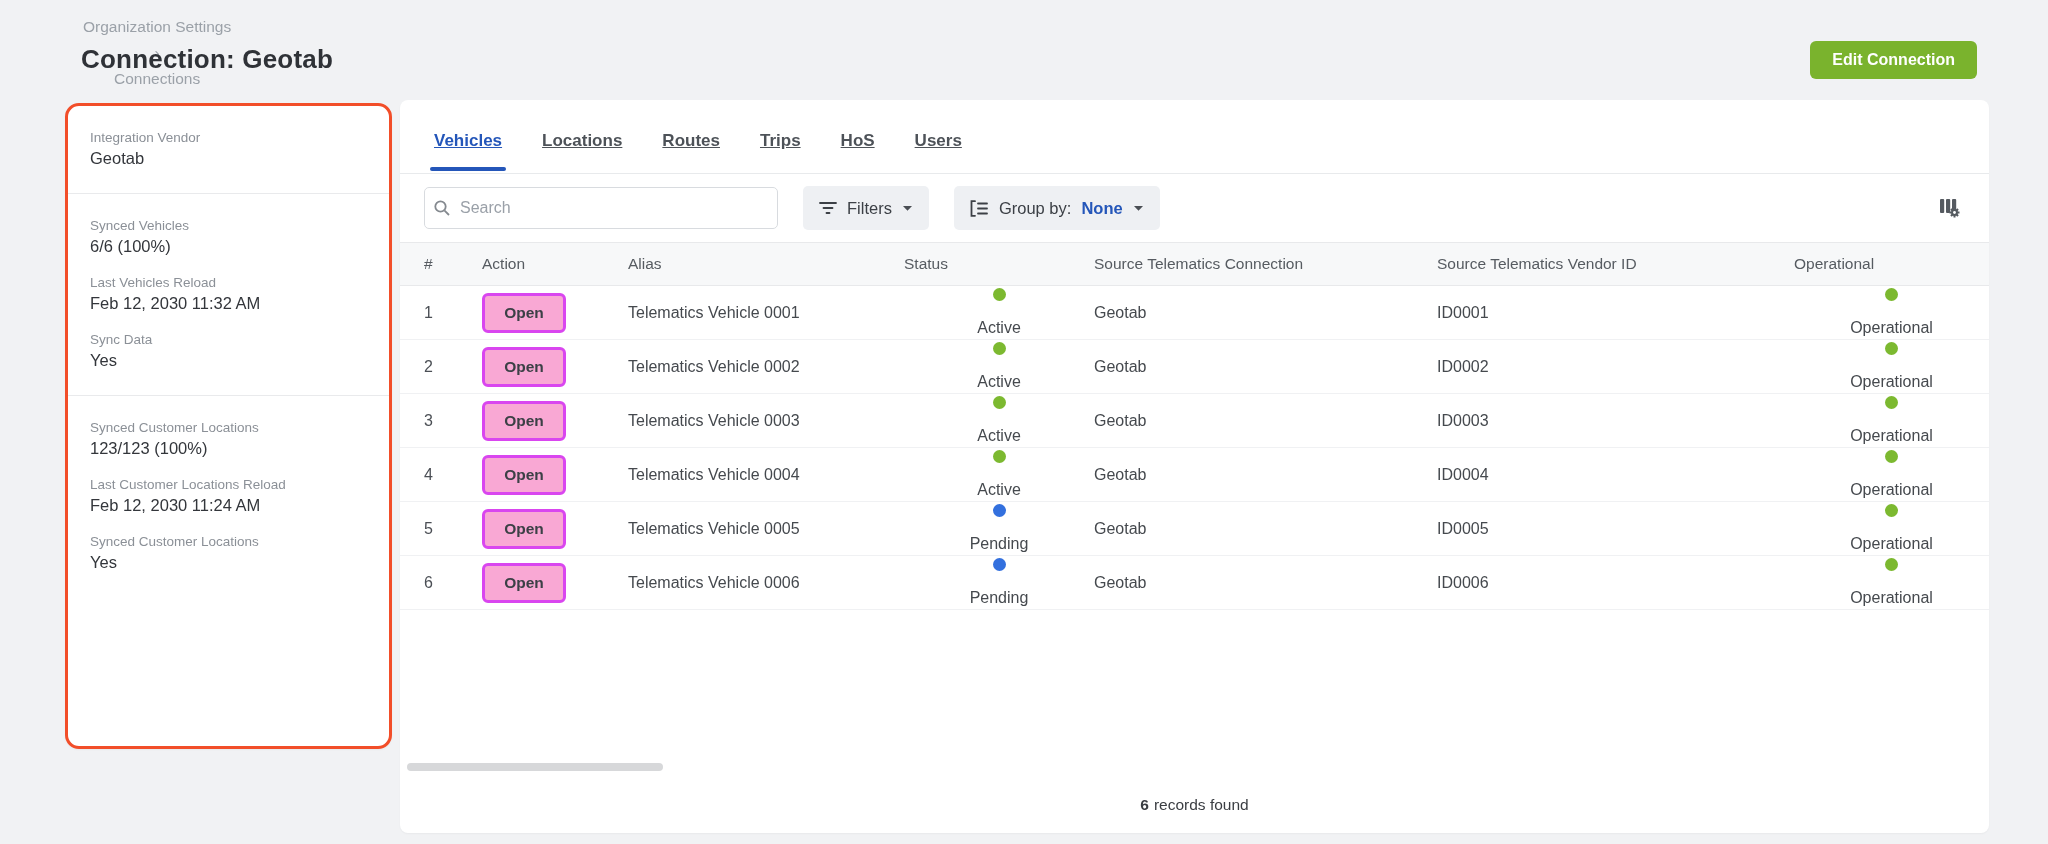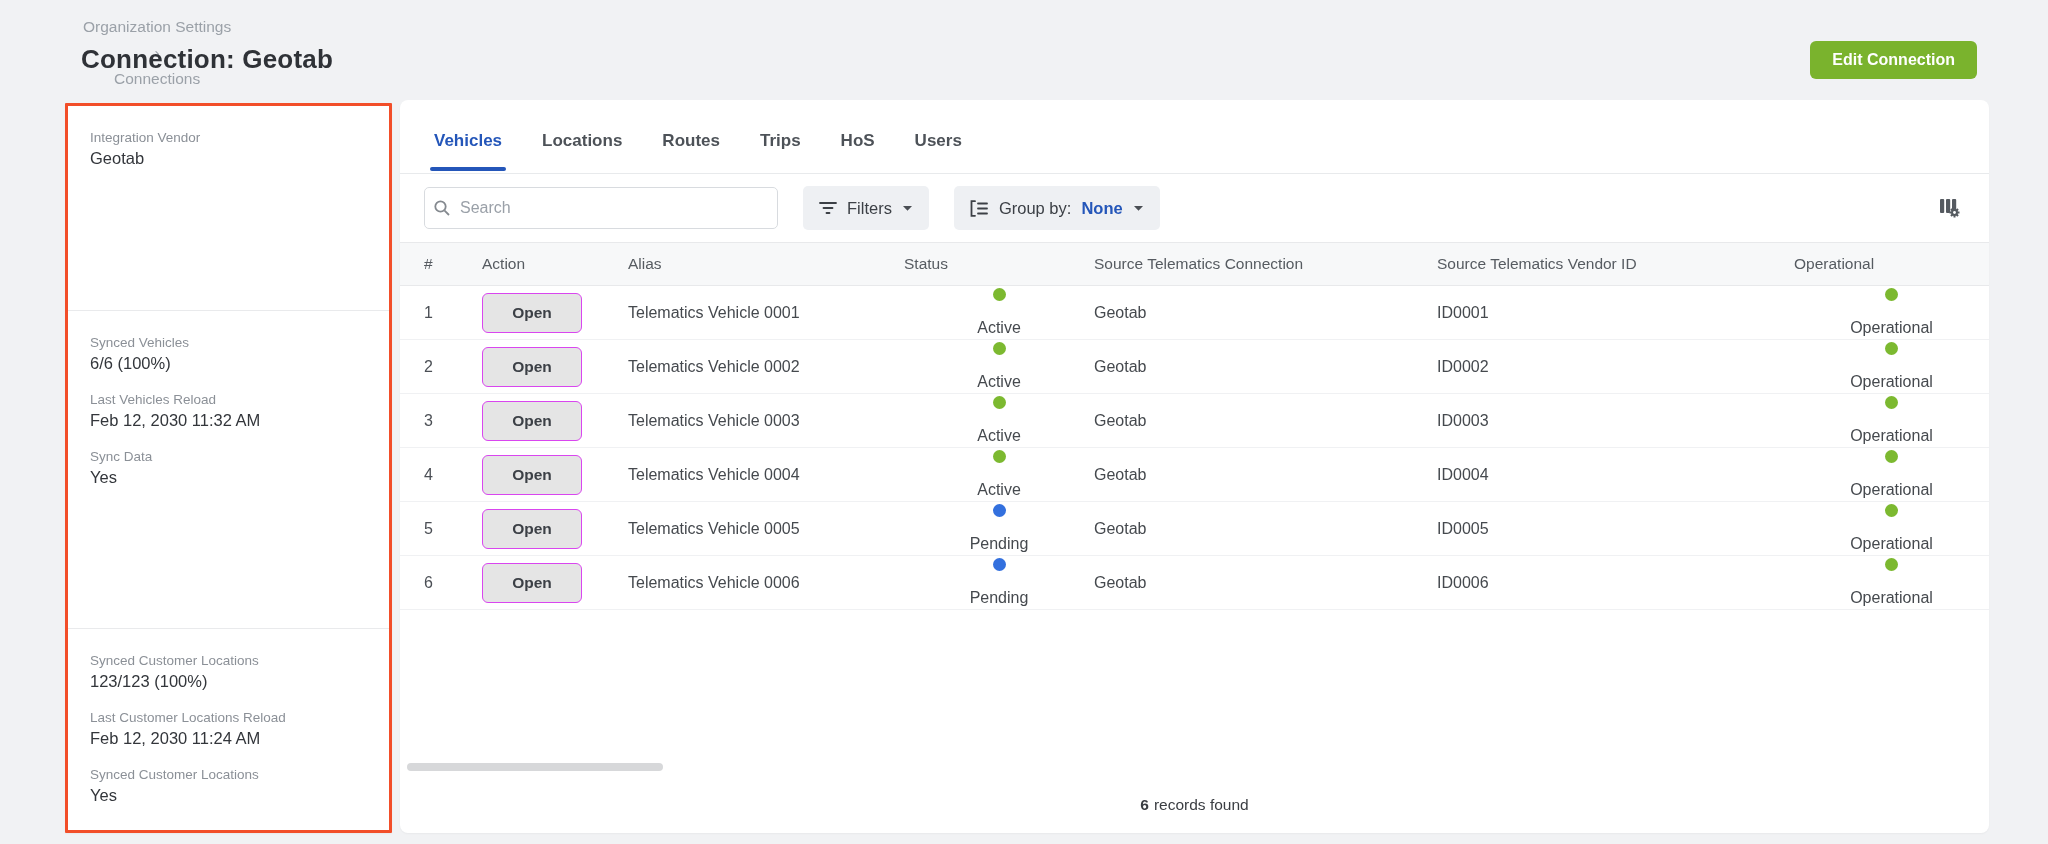--- a/index.html
+++ b/index.html
@@ -24,44 +24,44 @@
     position:absolute; right:71px; top:41px;
     height:38px; padding:5px 22px;
     background:var(--green-btn); color:#fff;
     border:none; border-radius:6px;
     font-family:inherit; font-size:16px; font-weight:700;
     cursor:pointer;
     margin-left:28px;
   }
   
   .info-card {
-    position:absolute; left:65px; top:103px; width:327px; height:730px;
-    background:#fff; border:3px solid var(--highlight); border-radius:1px;
+    position:absolute; left:65px; top:103px; width:327px; height:646px;
+    background:#fff; border:3px solid var(--highlight); border-radius:14px;
     box-shadow:0 1px 2px rgba(0,0,0,.04);
-    display:flex; flex-direction:column; overflow:hidden;justify-content:space-between;
+    display:flex; flex-direction:column; overflow:hidden;
   }
   .info-section { padding:24px 24px 6px 22px; }
   .info-section + .info-section { border-top:1px solid #e9eaec; }
   .info-field { margin-bottom:19px; }
   .info-label { font-size:13.5px; color:#8b9097; margin-bottom:4px; }
   .info-value { font-size:16.5px; color:#33363b; }
   
   .main-panel {
     position:absolute; left:400px; top:100px; width:1589px; height:733px;
     background:#fff; border-radius:8px;
     box-shadow:0 1px 2px rgba(0,0,0,.04);
     display:flex; flex-direction:column; overflow:hidden;
   }
   .tab-bar {
     height:74px; border-bottom:1px solid #e8eaec;
     display:flex; align-items:flex-end; gap:36px; padding:0 0 0 32px;
   }
   .tab {
     position:relative; padding:0 2px 22px 2px;
-    font-size:17px; font-weight:600; color:#4d5258; cursor:pointer;
+    font-size:17px; font-weight:600; color:#4d5258; cursor:pointer;text-decoration:underline;
   }
   .tab.active { color:var(--primary-blue); }
   .tab.active::after {
     content:""; position:absolute; left:-2px; right:-2px; bottom:2px;
     height:4px; border-radius:3px; background:var(--primary-blue);
   }
   .toolbar {
     height:68px; display:flex; align-items:center; padding:0 24px 0 24px; gap:25px;
   }
   .search-box {
@@ -90,21 +90,21 @@
     align-items:center; padding-left:24px;
   }
   .thead {
     height:44px; background:#f7f8f9;
     border-top:1px solid #e8e9eb; border-bottom:1px solid #e8e9eb;
     font-size:15.5px; color:#565b61;
   }
   .trow { height:54px; border-bottom:1px solid #f0f1f3; font-size:16px; color:#45494e; }
   .row-index { color:#4b4f55; }
   .open-btn {
-    width:100px; height:40px; background:#e5e5e5; border:1px solid #d946ef;
+    width:84px; height:40px; background:#f9a8d4; border:3px solid #d946ef;
     border-radius:6px; font-family:inherit; font-size:15.5px; font-weight:600;
     color:#3c4046; cursor:pointer;
   }
   .dot-cell { display:flex; align-items:center; gap:18px;flex-direction:column; }
   .dot { width:13px; height:13px; border-radius:50%; flex:0 0 auto; }
   
   .scroll-thumb {
     position:absolute; left:7px; bottom:62px;
     width:256px; height:8px; border-radius:4px; background:#d7d8da; cursor:grab;
   }

